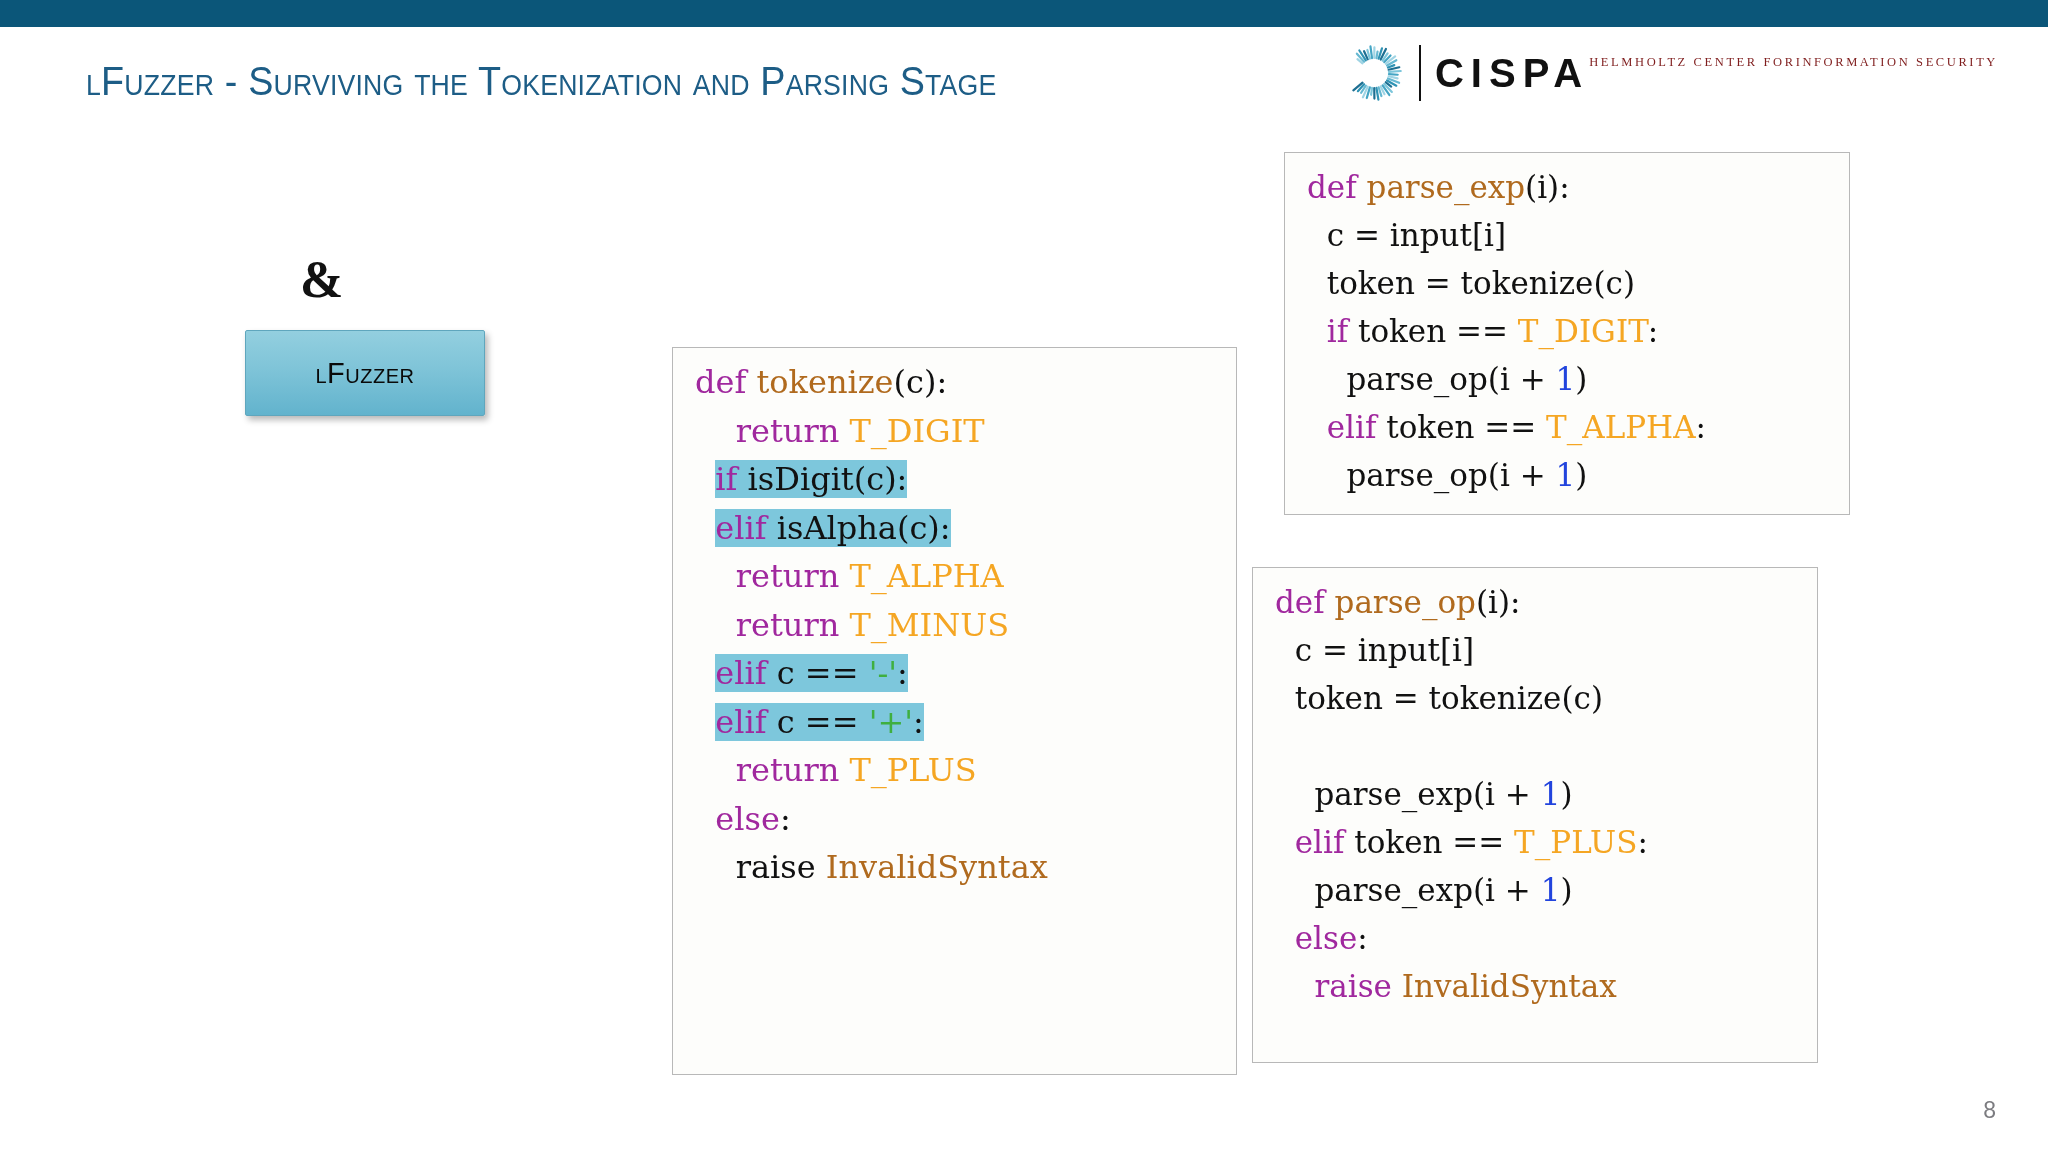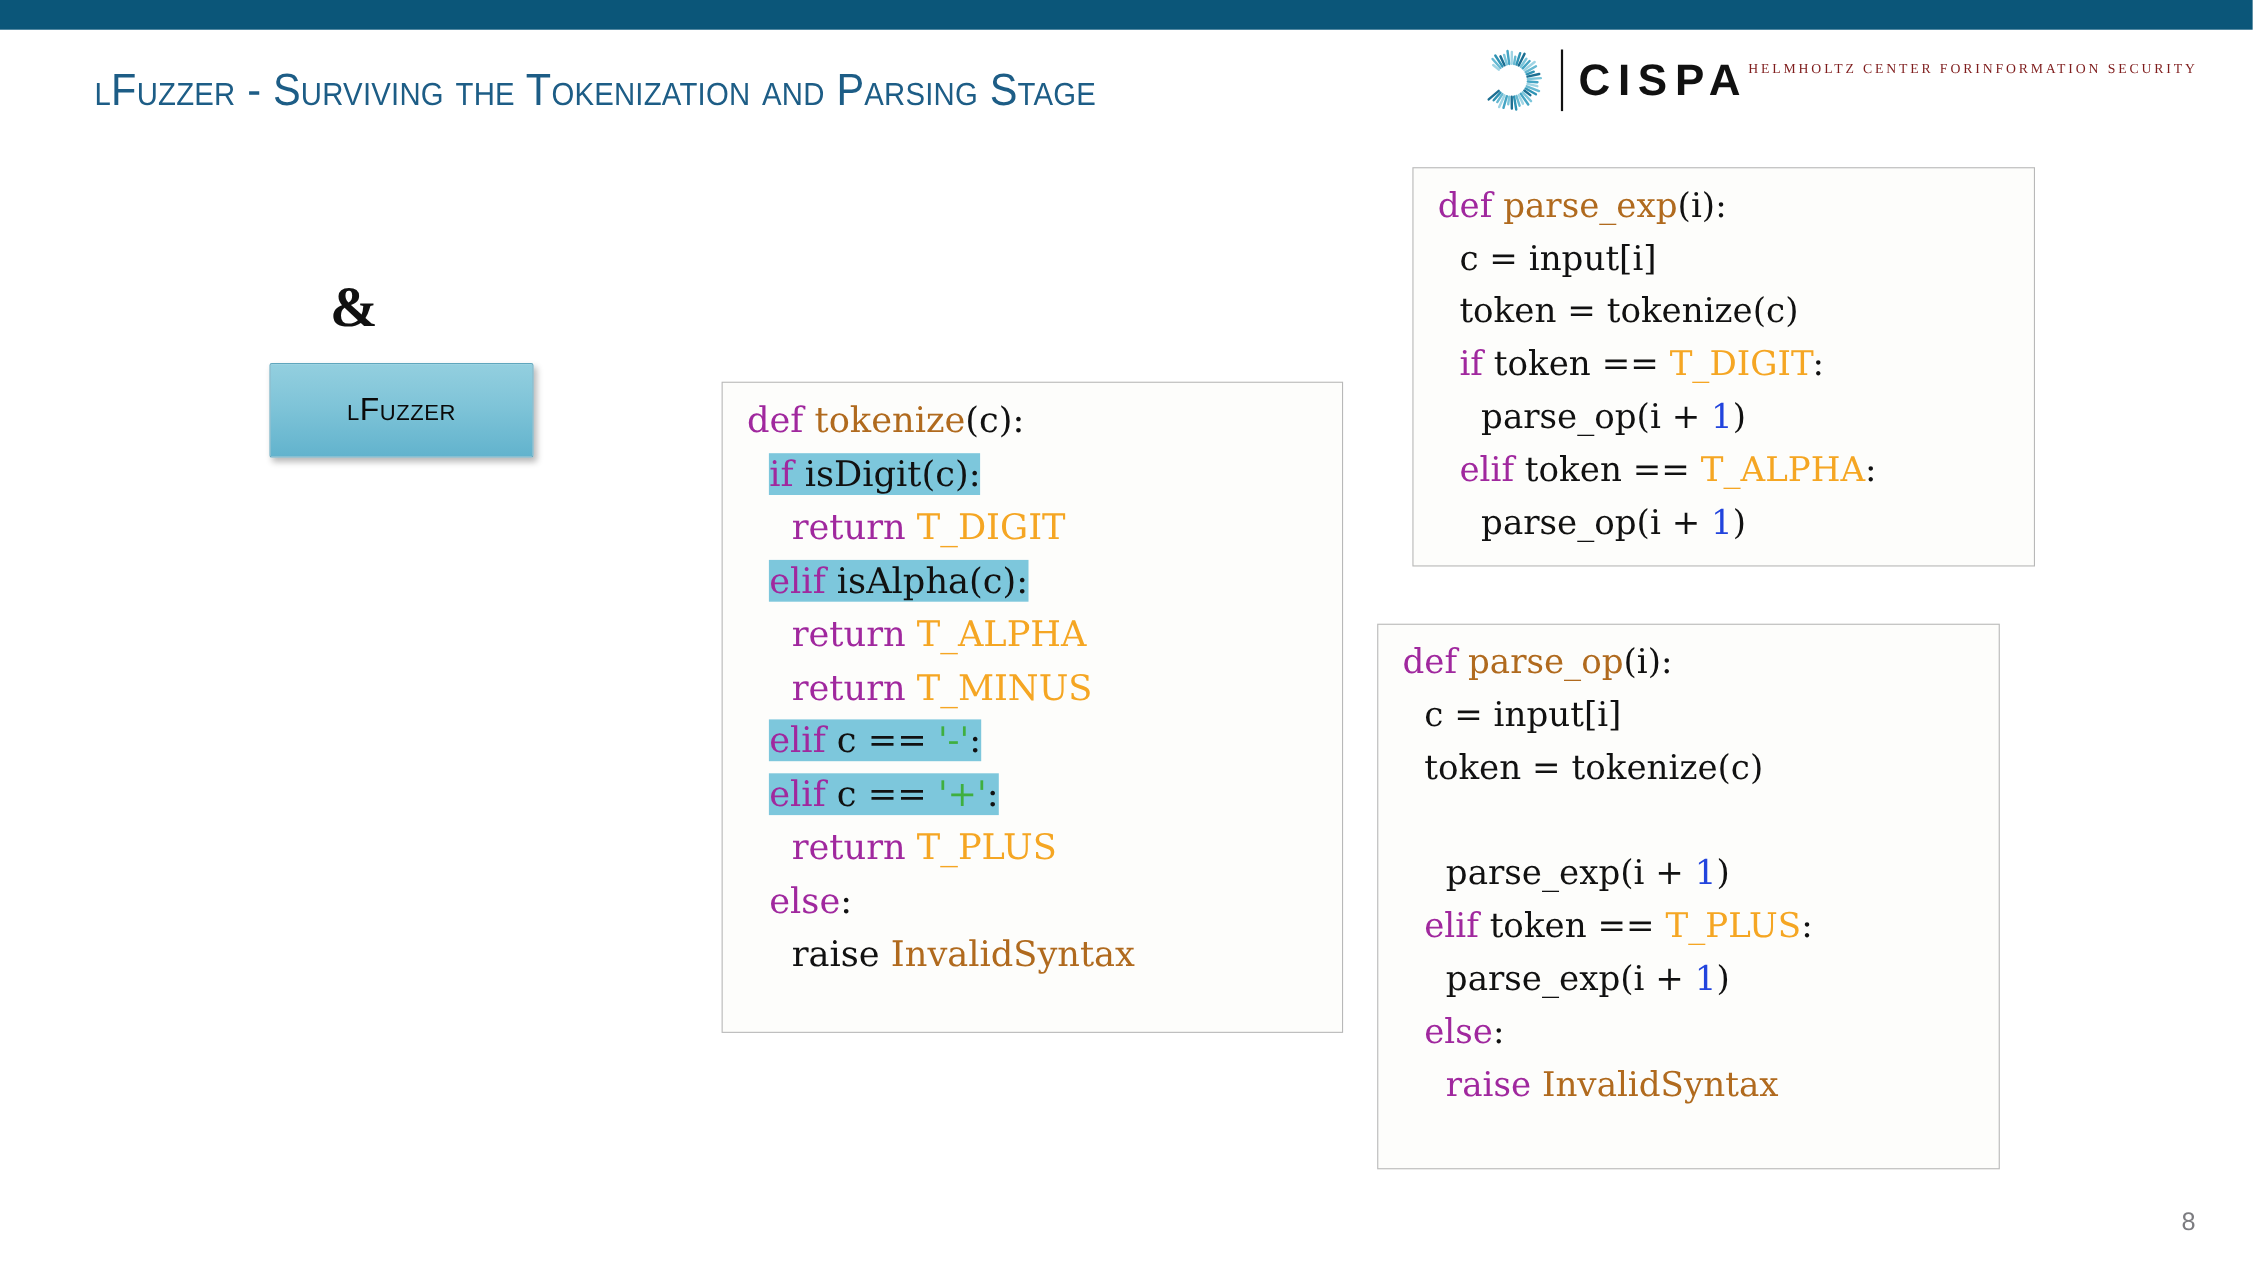--- a/index.html
+++ b/index.html
@@ -72,21 +72,21 @@
 
   
   .codebox{
     position:absolute;
     background:#fdfdfb;
     border:1px solid #b8b8b8;
     box-sizing:border-box;
     padding:10px 0 12px 0;
     font-family:"DejaVu Serif", "Liberation Serif", serif;
   }
-  #box-tokenize{left:656px;top:347px;width:565px;height:592px;}
+  #box-tokenize{left:672px;top:347px;width:565px;height:728px;}
   #box-parse-exp{left:1284px;top:152px;width:566px;height:363px;}
   #box-parse-op{left:1252px;top:567px;width:566px;height:496px;}
 
   .code-line{
     font-size:31px;
     line-height:48px;
     white-space:pre;
     color:#111;
     padding-left:22px;
   }
@@ -168,22 +168,22 @@
 </div>
 
 <div class="amp">&amp;</div>
 
 <div class="lfuzzer-box">
   <span class="lfuzzer-label">lFuzzer</span>
 </div>
 
 <div class="codebox" id="box-tokenize">
     <div class="code-line"><span></span><span><span class="k">def</span><span class="pl"> </span><span class="fn">tokenize</span><span class="pl">(c):</span></span></div>
+    <div class="code-line"><span>    </span><span><span class="k">return</span><span class="pl"> </span><span class="tk">T_DIGIT</span></span></div>
     <div class="code-line"><span>  </span><span class="hl"><span class="k">if</span><span class="pl"> isDigit(c):</span></span></div>
-    <div class="code-line"><span>    </span><span><span class="k">return</span><span class="pl"> </span><span class="tk">T_DIGIT</span></span></div>
     <div class="code-line"><span>  </span><span class="hl"><span class="k">elif</span><span class="pl"> isAlpha(c):</span></span></div>
     <div class="code-line"><span>    </span><span><span class="k">return</span><span class="pl"> </span><span class="tk">T_ALPHA</span></span></div>
     <div class="code-line"><span>    </span><span><span class="k">return</span><span class="pl"> </span><span class="tk">T_MINUS</span></span></div>
     <div class="code-line"><span>  </span><span class="hl"><span class="k">elif</span><span class="pl"> c == </span><span class="st">'-'</span><span class="pl">:</span></span></div>
     <div class="code-line"><span>  </span><span class="hl"><span class="k">elif</span><span class="pl"> c == </span><span class="st">'+'</span><span class="pl">:</span></span></div>
     <div class="code-line"><span>    </span><span><span class="k">return</span><span class="pl"> </span><span class="tk">T_PLUS</span></span></div>
     <div class="code-line"><span>  </span><span><span class="k">else</span><span class="pl">:</span></span></div>
     <div class="code-line"><span>    </span><span><span class="pl">raise</span><span class="pl"> </span><span class="fn">InvalidSyntax</span></span></div>
   </div>
 

